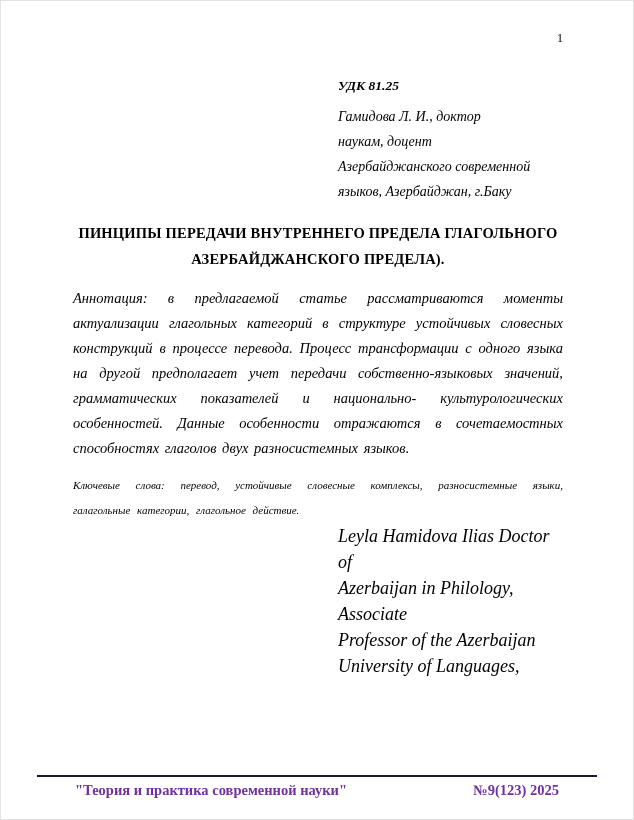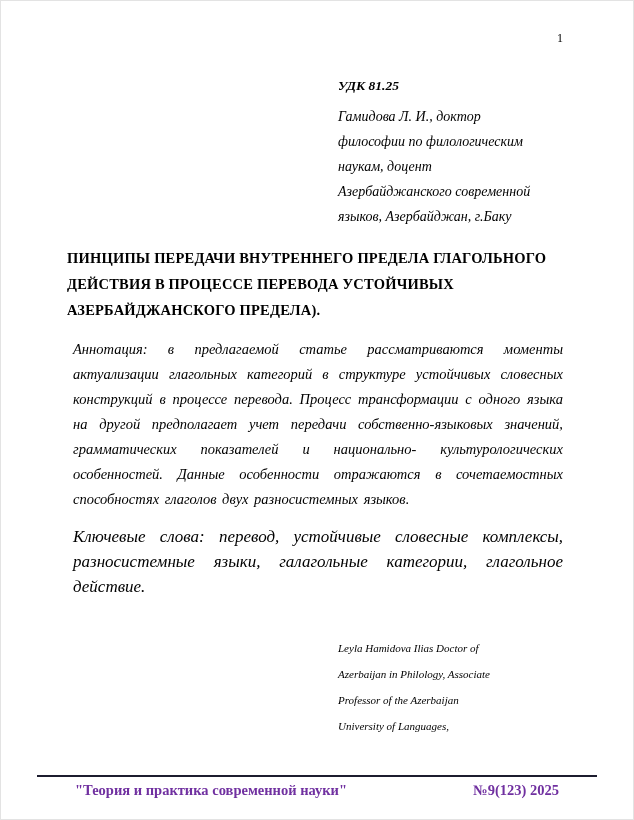--- a/index.html
+++ b/index.html
@@ -32,43 +32,43 @@
     font-size: 13.5px;
     line-height: 17px;
   }
   .author-block {
     margin-left: 265px;
     font-weight: normal;
     font-style: italic;
     font-size: 14px;
   }
   .author-block.ru { margin-top: 10px; line-height: 25px; }
-  .author-block.en { margin-top: 36px; line-height: 26px; font-size: 11px; }
+  .author-block.en { line-height: 26px; font-size: 18px; }
   .author-line { display: block; }
   .title {
     margin: 16px -6px 0 -6px;
     font-size: 14.5px;
     font-weight: bold;
-    text-align: left;
+    text-align: center;
     line-height: 26px;
     letter-spacing: 0.2px;
   }
   .title-line { display: block; }
   .annotation {
     margin: 14px 0 0 0;
     font-style: italic;
     font-size: 14.5px;
     line-height: 25px;
     text-align: justify;
     word-spacing: 2px;
   }
   .keywords {
     margin: 12px 0 0 0;
     font-style: italic;
-    font-size: 17px;
+    font-size: 11px;
     line-height: 25px;
     text-align: justify;
     word-spacing: 4px;
   }
   .footer {
     position: absolute;
     left: 36px;
     right: 36px;
     bottom: 20px;
   }
@@ -90,29 +90,27 @@
 <body>
 
 <div class="page">
 
   <div class="page-number">1</div>
 
   <div class="udc">УДК  81.25</div>
 
   <div class="author-block ru">
     <span class="author-line">Гамидова Л. И.,  доктор</span>
-    <span class="author-line">философии по филологическим</span>
     <span class="author-line">наукам,  доцент</span>
     <span class="author-line">Азербайджанского современной</span>
     <span class="author-line">языков, Азербайджан, г.Баку</span>
   </div>
 
   <h1 class="title">
     <span class="title-line">ПИНЦИПЫ ПЕРЕДАЧИ ВНУТРЕННЕГО ПРЕДЕЛА ГЛАГОЛЬНОГО</span>
-    <span class="title-line">ДЕЙСТВИЯ  В ПРОЦЕССЕ  ПЕРЕВОДА  УСТОЙЧИВЫХ</span>
     <span class="title-line">АЗЕРБАЙДЖАНСКОГО ПРЕДЕЛА).</span>
   </h1>
 
   <p class="annotation">Аннотация: в предлагаемой статье рассматриваются  моменты актуализации  глагольных категорий   в структуре устойчивых словесных конструкций в процессе перевода.  Процесс трансформации с одного языка на другой предполагает учет передачи собственно-языковых значений, грамматических показателей и национально- культурологических особенностей. Данные особенности  отражаются в сочетаемостных способностях глаголов двух разносистемных языков.</p>
 
   <p class="keywords">Ключевые слова: перевод, устойчивые словесные комплексы, разносистемные языки, галагольные категории, глагольное действие.</p>
 
   <div class="author-block en">
     <span class="author-line">Leyla Hamidova Ilias  Doctor of</span>
     <span class="author-line">Azerbaijan in Philology, Associate</span>

